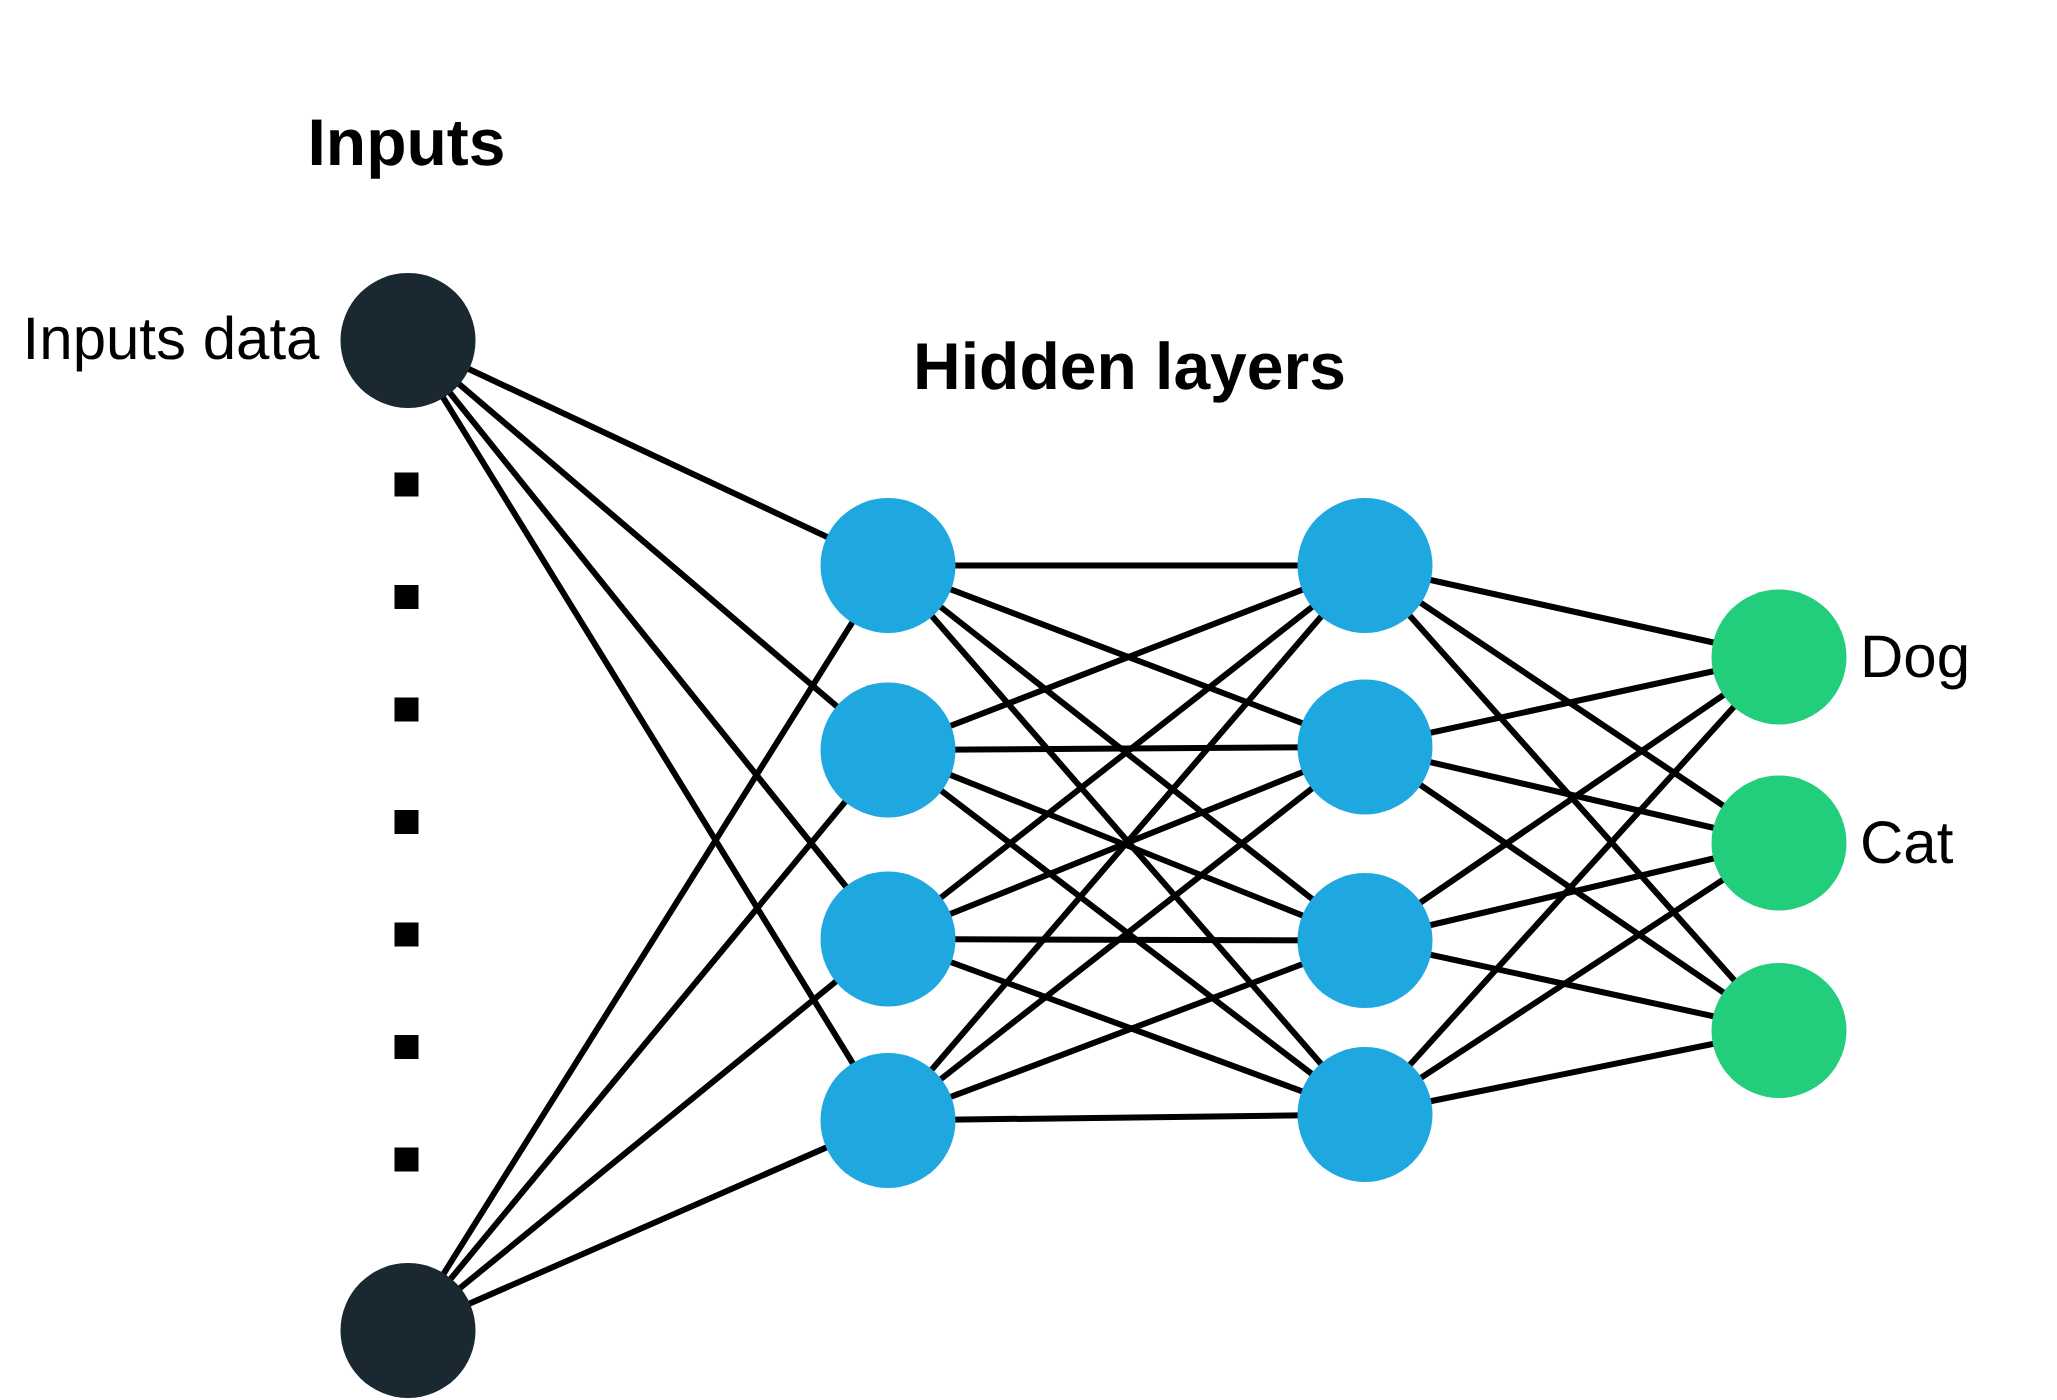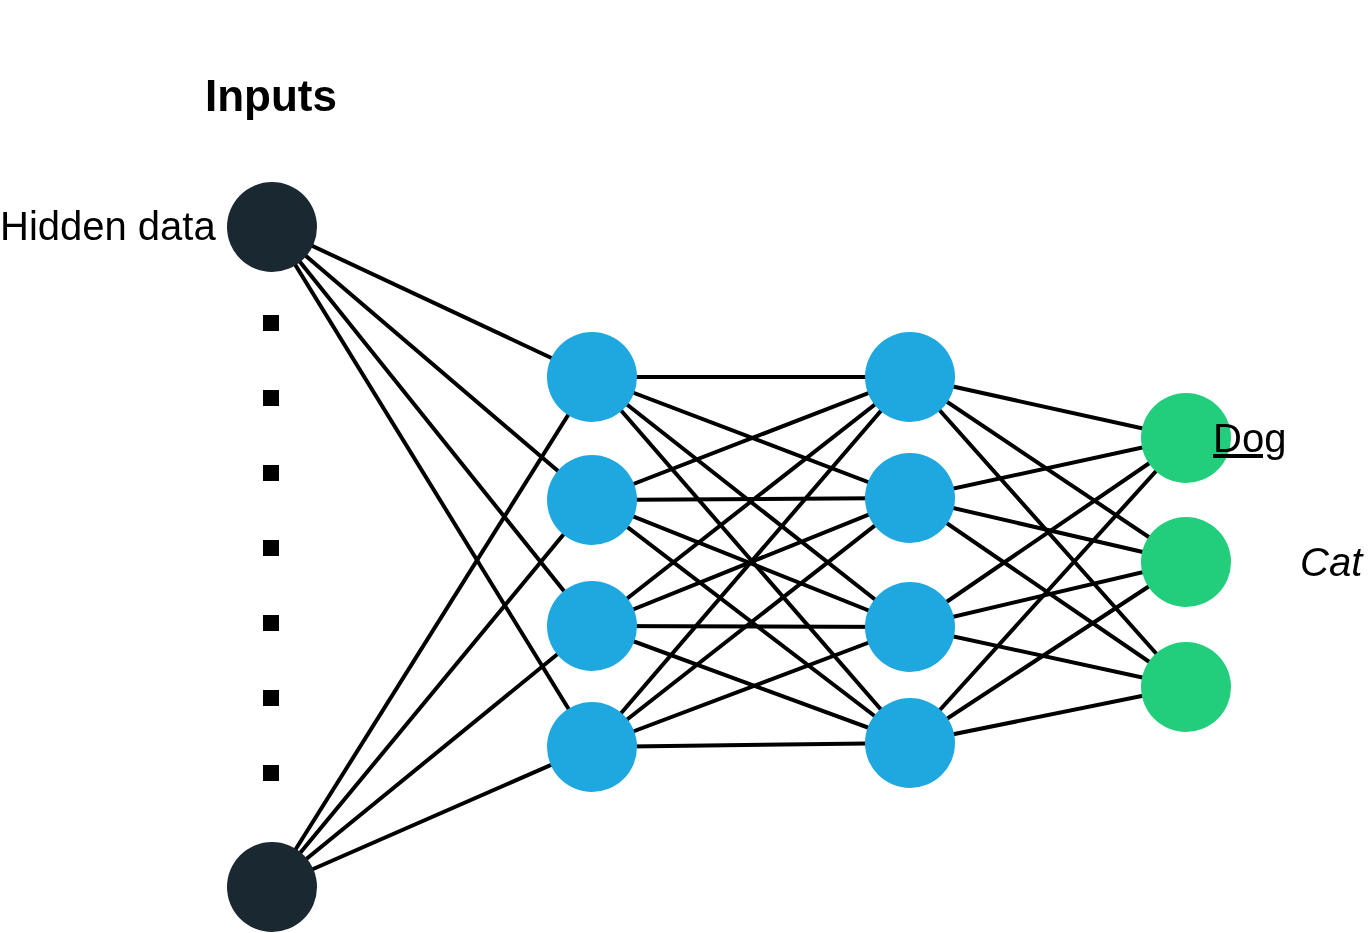--- a/index.html
+++ b/index.html
@@ -38,22 +38,22 @@
   .node-label {
     font-size: 40px;
     font-weight: normal;
   }
   .label-image-data {
     left: 0px;
     top: 204px;
     width: 213px;
     text-align: right;
   }
-  .label-dog     { left: 1213px; top: 416px; text-decoration: underline; }
-  .label-cat     { left: 1300px; top: 540px; font-style: italic; }
+  .label-dog     { left: 1240px; top: 416px; }
+  .label-cat     { left: 1240px; top: 540px; }
   .label-neither { left: 1237px; top: 665px; }
 </style>
 </head>
 <body>
 
 <div class="canvas">
 
   <svg id="net-svg" width="1371" height="933" viewBox="0 0 1371 933">
     <g id="edges-group">
         <line x1="272" y1="227" x2="592" y2="377" stroke="#000000" stroke-width="4"></line>
@@ -114,22 +114,23 @@
         <circle cx="910" cy="627" r="45" fill="#1FA8E0"></circle>
         <circle cx="910" cy="743" r="45" fill="#1FA8E0"></circle>
         <circle cx="1186" cy="438" r="45" fill="#22CE7B"></circle>
         <circle cx="1186" cy="562" r="45" fill="#22CE7B"></circle>
         <circle cx="1186" cy="687" r="45" fill="#22CE7B"></circle>
       </g>
   </svg>
 
   <div class="lbl title title-inputs">Inputs</div>
 
+  <div class="lbl title title-hidden">Hidden layers</div>
 
 
-  <div class="lbl node-label label-image-data">Hidden data</div>
+  <div class="lbl node-label label-image-data">Inputs data</div>
 
   <div class="lbl node-label label-dog">Dog</div>
 
   <div class="lbl node-label label-cat">Cat</div>
 
 
 </div>
 
 </body></html>

